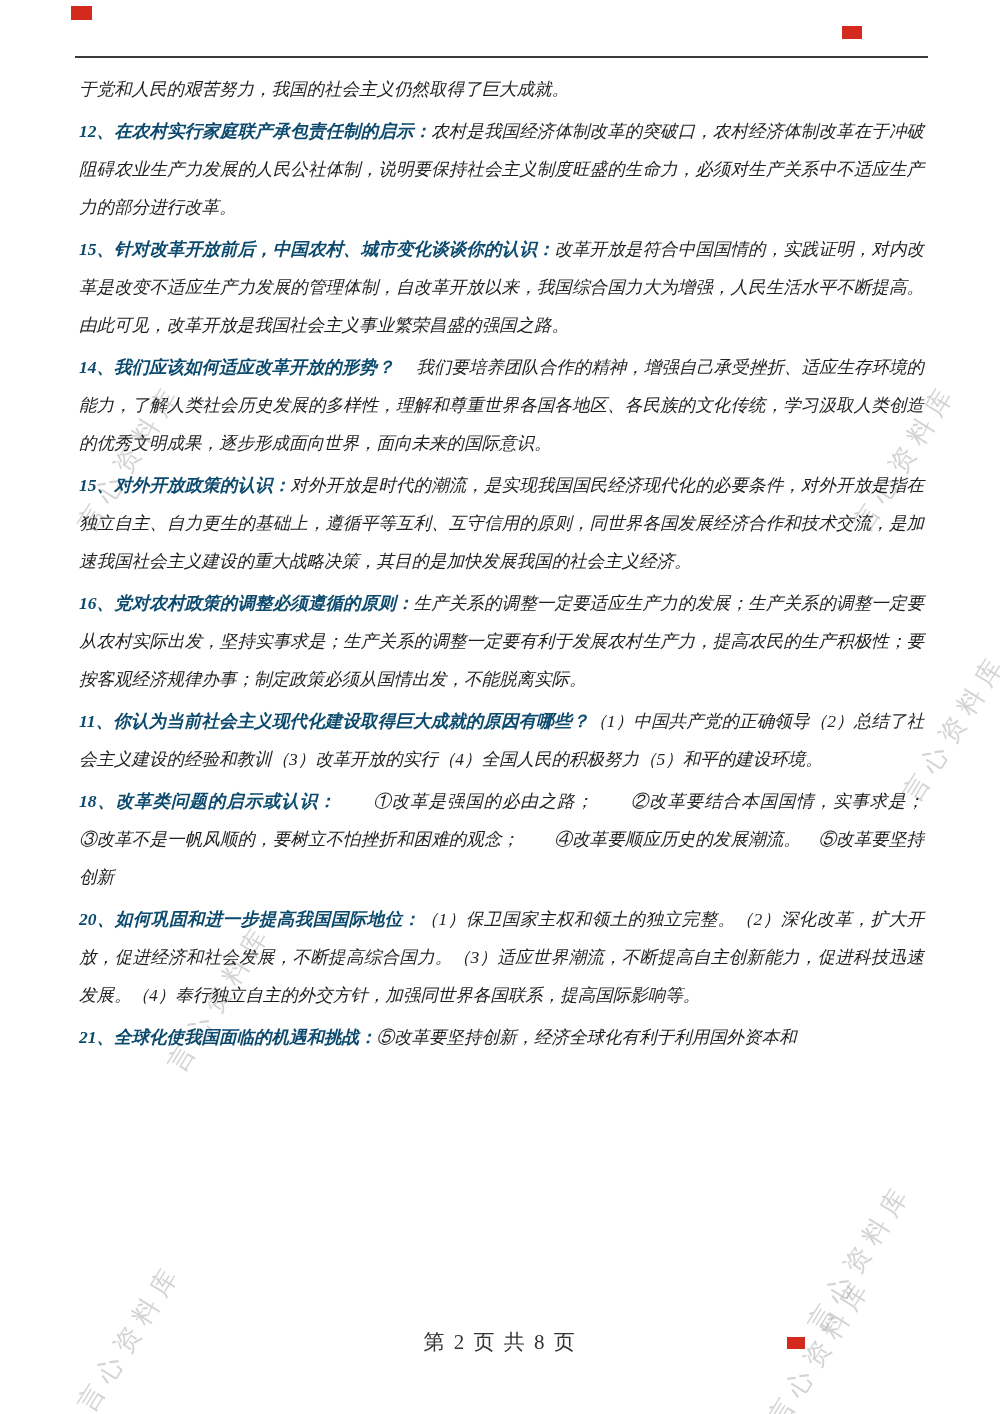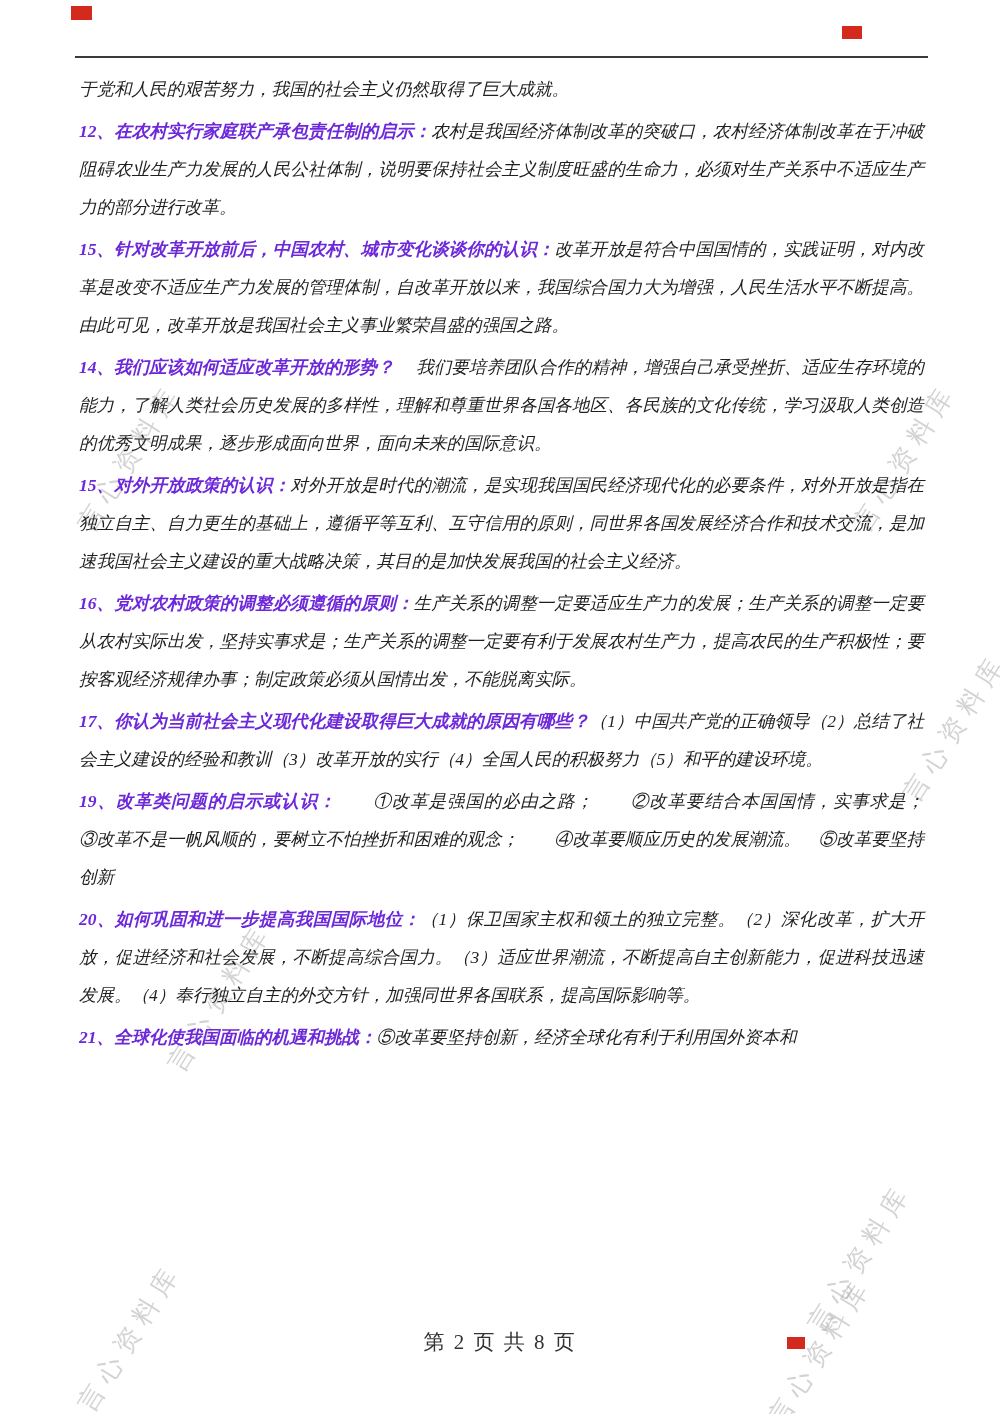--- a/index.html
+++ b/index.html
@@ -38,21 +38,21 @@
     line-height: 38px;
     color: #1f1f1f;
     text-align: justify;
   }
   .content p {
     margin: 4px;
     padding: 0;
     font-style: italic;
   }
   .head {
-    color: #6d28d9;
+    color: #0c4a6e;
     font-weight: bold;
   }
   .footer {
     position: absolute;
     left: 0;
     right: 0;
     top: 1328px;
     text-align: center;
     font-size: 21px;
     color: #333333;
@@ -95,21 +95,21 @@
   <div class="watermark w6">言心资料库</div>
   <div class="watermark w7">言心资料库</div>
 
   <div class="content">
     <p><span>于党和人民的艰苦努力，我国的社会主义仍然取得了巨大成就。</span></p>
     <p><span class="head">12、在农村实行家庭联产承包责任制的启示：</span><span>农村是我国经济体制改革的突破口，农村经济体制改革在于冲破阻碍农业生产力发展的人民公社体制，说明要保持社会主义制度旺盛的生命力，必须对生产关系中不适应生产力的部分进行改革。</span></p>
     <p><span class="head">15、针对改革开放前后，中国农村、城市变化谈谈你的认识：</span><span>改革开放是符合中国国情的，实践证明，对内改革是改变不适应生产力发展的管理体制，自改革开放以来，我国综合国力大为增强，人民生活水平不断提高。由此可见，改革开放是我国社会主义事业繁荣昌盛的强国之路。</span></p>
     <p><span class="head">14、我们应该如何适应改革开放的形势？</span><span>　 我们要培养团队合作的精神，增强自己承受挫折、适应生存环境的能力，了解人类社会历史发展的多样性，理解和尊重世界各国各地区、各民族的文化传统，学习汲取人类创造的优秀文明成果，逐步形成面向世界，面向未来的国际意识。</span></p>
     <p><span class="head">15、对外开放政策的认识：</span><span>对外开放是时代的潮流，是实现我国国民经济现代化的必要条件，对外开放是指在独立自主、自力更生的基础上，遵循平等互利、互守信用的原则，同世界各国发展经济合作和技术交流，是加速我国社会主义建设的重大战略决策，其目的是加快发展我国的社会主义经济。</span></p>
     <p><span class="head">16、党对农村政策的调整必须遵循的原则：</span><span>生产关系的调整一定要适应生产力的发展；生产关系的调整一定要从农村实际出发，坚持实事求是；生产关系的调整一定要有利于发展农村生产力，提高农民的生产积极性；要按客观经济规律办事；制定政策必须从国情出发，不能脱离实际。</span></p>
-    <p><span class="head">17、你认为当前社会主义现代化建设取得巨大成就的原因有哪些？</span><span>（1）中国共产党的正确领导（2）总结了社会主义建设的经验和教训（3）改革开放的实行（4）全国人民的积极努力（5）和平的建设环境。</span></p>
-    <p><span class="head">19、改革类问题的启示或认识：</span><span>　　①改革是强国的必由之路；　　②改革要结合本国国情，实事求是；　　③改革不是一帆风顺的，要树立不怕挫折和困难的观念；　　④改革要顺应历史的发展潮流。　⑤改革要坚持创新</span></p>
+    <p><span class="head">11、你认为当前社会主义现代化建设取得巨大成就的原因有哪些？</span><span>（1）中国共产党的正确领导（2）总结了社会主义建设的经验和教训（3）改革开放的实行（4）全国人民的积极努力（5）和平的建设环境。</span></p>
+    <p><span class="head">18、改革类问题的启示或认识：</span><span>　　①改革是强国的必由之路；　　②改革要结合本国国情，实事求是；　　③改革不是一帆风顺的，要树立不怕挫折和困难的观念；　　④改革要顺应历史的发展潮流。　⑤改革要坚持创新</span></p>
     <p><span class="head">20、如何巩固和进一步提高我国国际地位：</span><span>（1）保卫国家主权和领土的独立完整。（2）深化改革，扩大开放，促进经济和社会发展，不断提高综合国力。（3）适应世界潮流，不断提高自主创新能力，促进科技迅速发展。（4）奉行独立自主的外交方针，加强同世界各国联系，提高国际影响等。</span></p>
     <p><span class="head">21、全球化使我国面临的机遇和挑战：</span><span>⑤改革要坚持创新，经济全球化有利于利用国外资本和</span></p>
   </div>
 
   <div class="footer">第 2 页 共 8 页</div>
 
 </div>
 
 </body></html>

